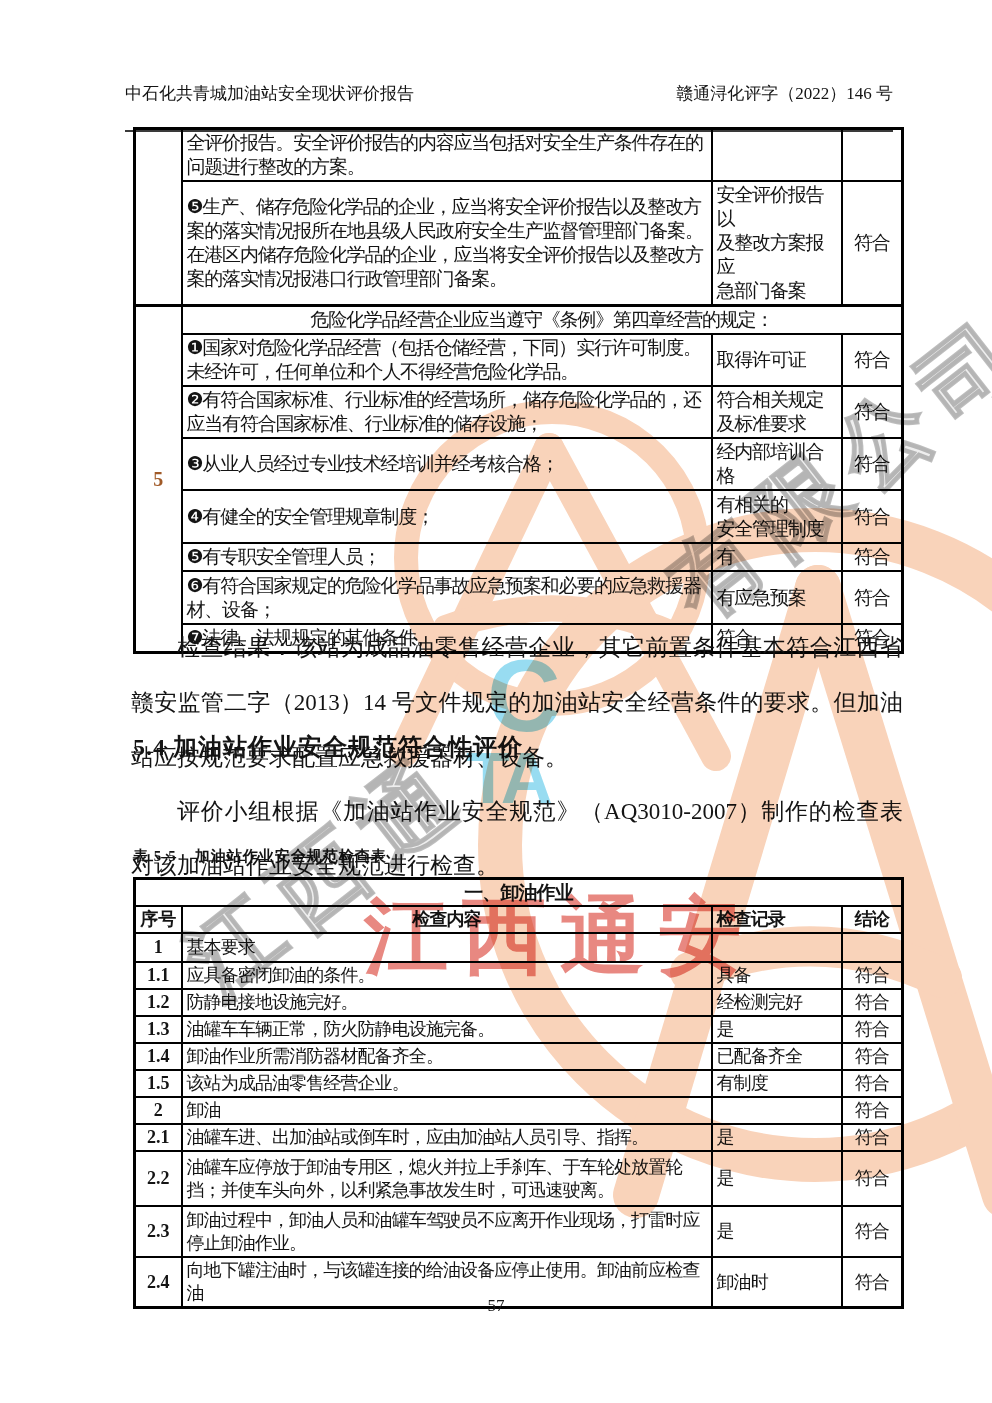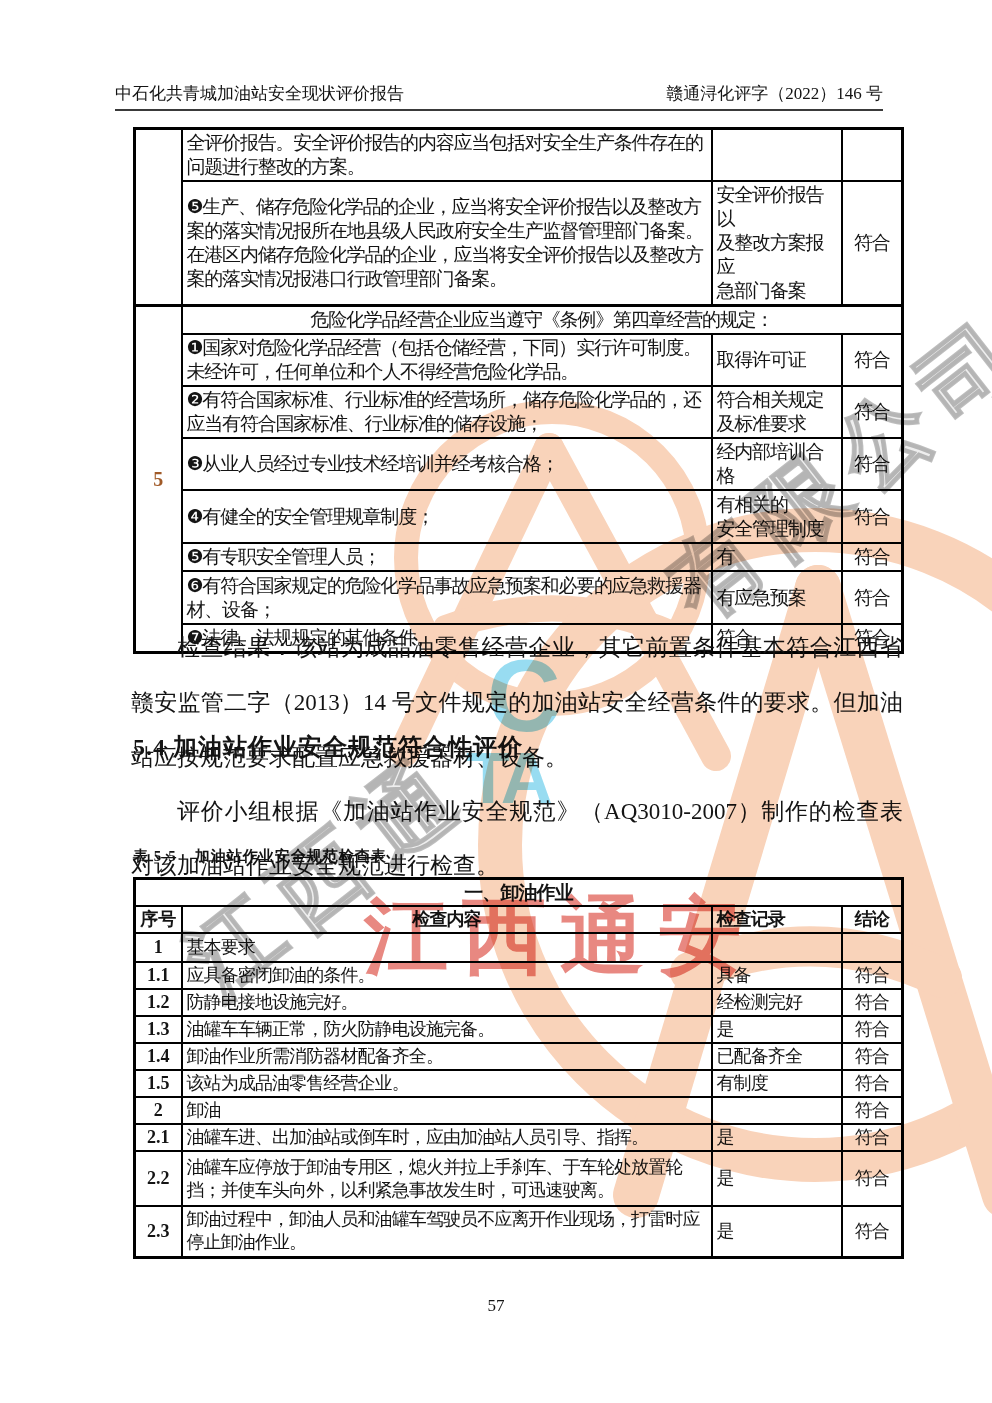--- a/index.html
+++ b/index.html
@@ -6,25 +6,25 @@
   .page{
     position:relative;
     width:992px;height:1403px;
     background:#ffffff;
     overflow:hidden;
     font-family:"Liberation Serif","DejaVu Serif",serif;
     color:#141414;
   }
   
   .doc-header{
-    position:absolute;left:115px;top:82px;width:768px;
+    position:absolute;left:125px;top:82px;width:768px;
     display:flex;justify-content:space-between;align-items:flex-end;
     font-size:17px;
     border-bottom:2px solid #3a3a3a;
-    padding-bottom:4px;
+    padding-bottom:25px;
   }
   
   table{border-collapse:collapse;table-layout:fixed;}
   .t1{
     position:absolute;left:133px;top:127px;width:768px;
     font-size:19px;letter-spacing:-1.2px;line-height:24px;
     border:3px solid #000;
   }
   .t1 td{border:2px solid #000;padding:1px 4px;vertical-align:middle;}
   .t2{
@@ -254,20 +254,26 @@
       <td class="content-cell">油罐车应停放于卸油专用区，熄火并拉上手刹车、于车轮处放置轮挡；并使车头向外，以利紧急事故发生时，可迅速驶离。</td>
       <td class="record-cell">是</td>
       <td class="concl-cell">符合</td>
     </tr>
     <tr style="height:51px">
       <td class="seq-cell">2.3</td>
       <td class="content-cell">卸油过程中，卸油人员和油罐车驾驶员不应离开作业现场，打雷时应停止卸油作业。</td>
       <td class="record-cell">是</td>
       <td class="concl-cell">符合</td>
     </tr>
+    <tr style="height:29px">
+      <td class="seq-cell">2.4</td>
+      <td class="content-cell">向地下罐注油时，与该罐连接的给油设备应停止使用。卸油前应检查油</td>
+      <td class="record-cell">卸油时</td>
+      <td class="concl-cell">符合</td>
+    </tr>
   </tbody>
     </table>
 
   <div class="page-num">57</div>
 
   <svg class="wm wm-orange" width="992" height="1403" viewBox="0 0 992 1403">
     <g stroke="#f0955a" fill="none" stroke-linecap="round">
       <circle cx="552" cy="558" r="146" stroke-width="24"></circle>
       <path d="M549 448 L404 752" stroke-width="30"></path>
       <path d="M549 448 L716 756" stroke-width="30"></path>

